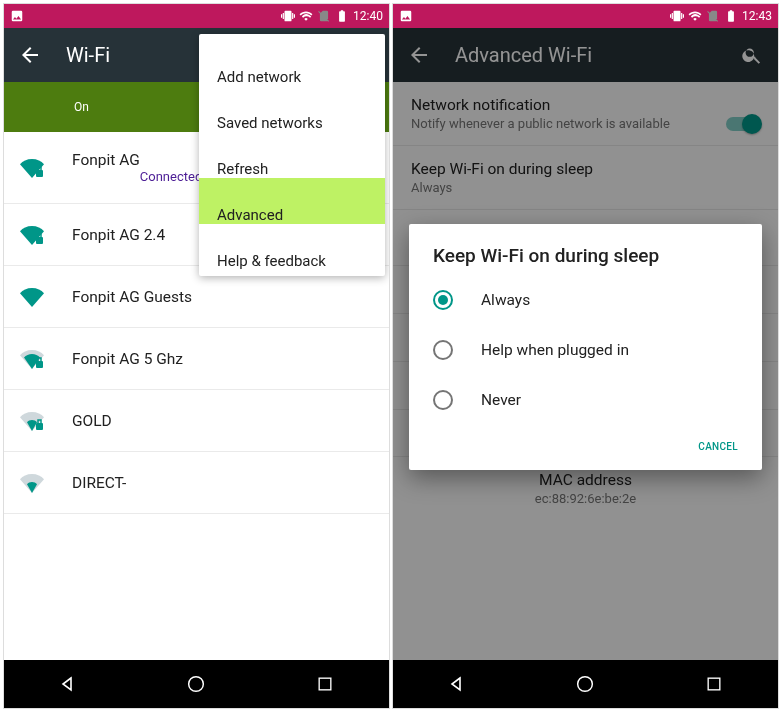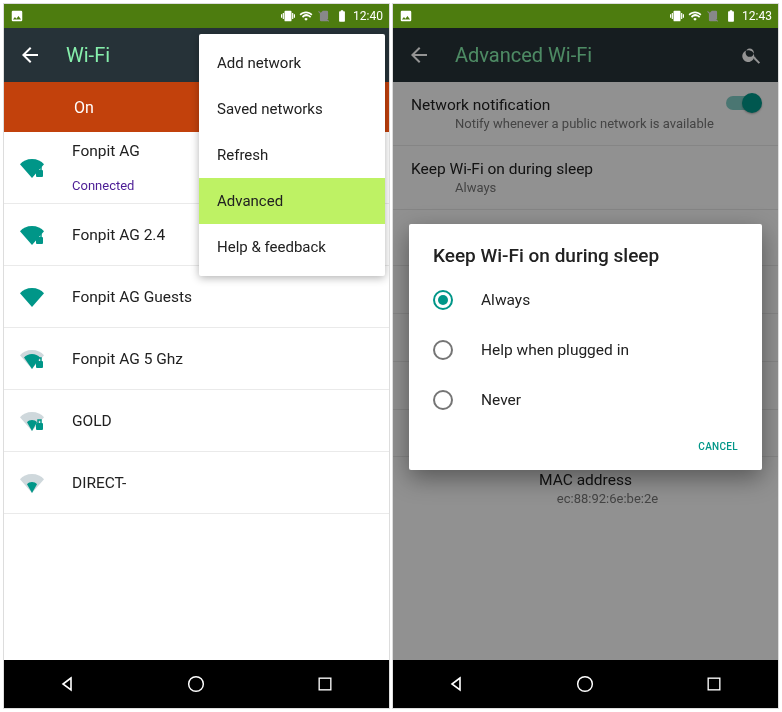--- a/index.html
+++ b/index.html
@@ -23,83 +23,83 @@
     width: 387px;
     height: 704px;
     position: relative;
     background: #fff;
     overflow: hidden;
     box-shadow: 0 0 0 1px #ddd;
   }
   
   .statusbar {
     height: 24px;
-    background: #4d7c0f;
+    background: #be185d;
     color: #fff;
     display: flex;
     align-items: center;
     justify-content: space-between;
     padding: 0 6px;
     font-size: 12px;
   }
   .status-left, .status-right { display: flex; align-items: center; gap: 4px; }
   .status-ico { width: 14px; height: 14px; display: block; }
   
   .appbar {
     height: 54px;
     background: #263238;
-    color: #86efac;
+    color: #ffffff;
     display: flex;
     align-items: center;
     padding: 0 14px;
     font-size: 20px;
   }
   .appbar .back, .appbar .search { width: 24px; height: 24px; display:flex; align-items:center; justify-content:center; }
   .appbar .title { margin-left: 24px; font-weight: 400; flex: 1; }
   .appbar .search { margin-left: auto; }
   
   .onbar {
     height: 50px;
-    background: #c2410c;
+    background: #4d7c0f;
     color: #fff;
     display: flex;
     align-items: center;
     padding-left: 70px;
-    font-size: 16px;
+    font-size: 12px;
   }
   
   .wifi-list { }
   .wifi-item {
     display: flex;
     align-items: center;
     height: 62px;
     border-bottom: 1px solid #eaeaea;
     padding: 0 16px;
   }
   .wifi-item.tall { height: 72px; }
   .wifi-icon { width: 24px; height: 24px; margin-right: 28px; flex-shrink:0; }
-  .wifi-text { display: flex; flex-direction: column; }
+  .wifi-text { display: flex; }
   .wifi-name { font-size: 15.5px; color: #212121; }
   .wifi-sub  { font-size: 13px; color: #4c1d95; margin-top: 18px; }
   
   .menu {
     position: absolute;
     top: 30px;
     right: 4px;
     width: 186px;
     background: #fff;
     box-shadow: 0 2px 8px rgba(0,0,0,0.3);
     border-radius: 2px;
     z-index: 10;
     padding: 6px 0;
   }
   .menu-item {
     height: 46px;
     display: flex;
-    align-items: center;
+    align-items: flex-end;
     padding: 0 18px;
     font-size: 15px;
     color: #212121;
     cursor: pointer;
   }
   .menu-item.highlight { background: #bef264; }
   
   .navbar {
     position: absolute;
     bottom: 0; left: 0; right: 0;
@@ -122,31 +122,31 @@
     top: 78px; left: 0; right: 0;
     bottom: 48px;
     background: #fafafa;
     overflow: hidden;
   }
   .setting-row {
     padding: 14px 18px;
     border-bottom: 1px solid #e6e6e6;
   }
   .setting-title { font-size: 15.5px; color: #212121; }
-  .setting-sub   { font-size: 13px;  color: #757575; margin-top: 2px; margin-left: 44px; }
+  .setting-sub   { font-size: 13px;  color: #757575; margin-top: 2px; }
   .setting-row.noborder { border-bottom: none; text-align: center; }
   .switch {
     width: 34px; height: 14px; background: #80cbc4; border-radius: 7px; position: relative;
   }
   .switch::after {
     content:""; position:absolute; right:-2px; top:-3px;
     width:20px; height:20px; background:#009688; border-radius:50%;
     box-shadow:0 1px 2px rgba(0,0,0,.3);
   }
-  .row-flex { display:flex; align-items:flex-start; justify-content:space-between; }
+  .row-flex { display:flex; align-items:flex-end; justify-content:space-between; }
   
   .dialog {
     position: absolute;
     left: 16px; right: 16px;
     top: 220px;
     background: #fff;
     border-radius: 2px;
     box-shadow: 0 8px 24px rgba(0,0,0,.4);
     z-index: 20;
     padding: 20px 0 8px;

